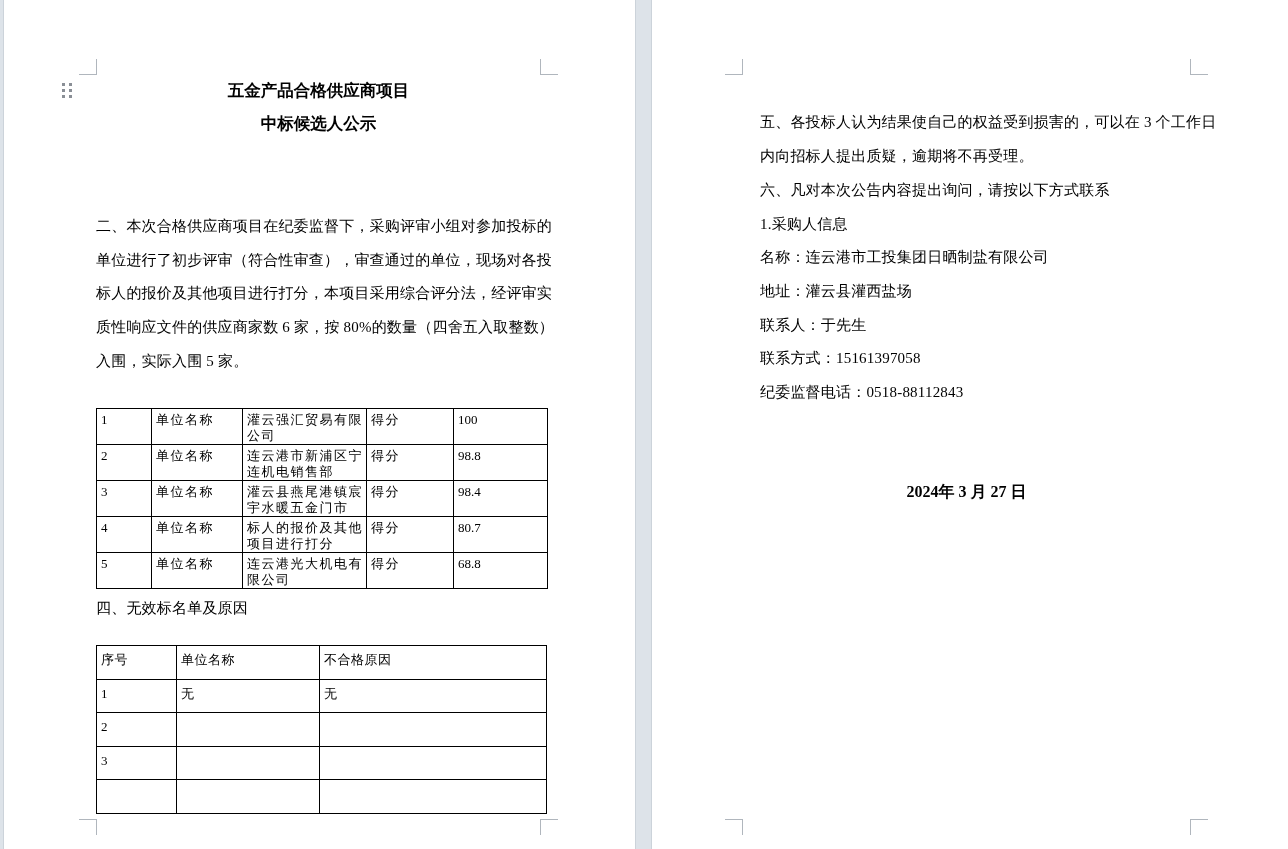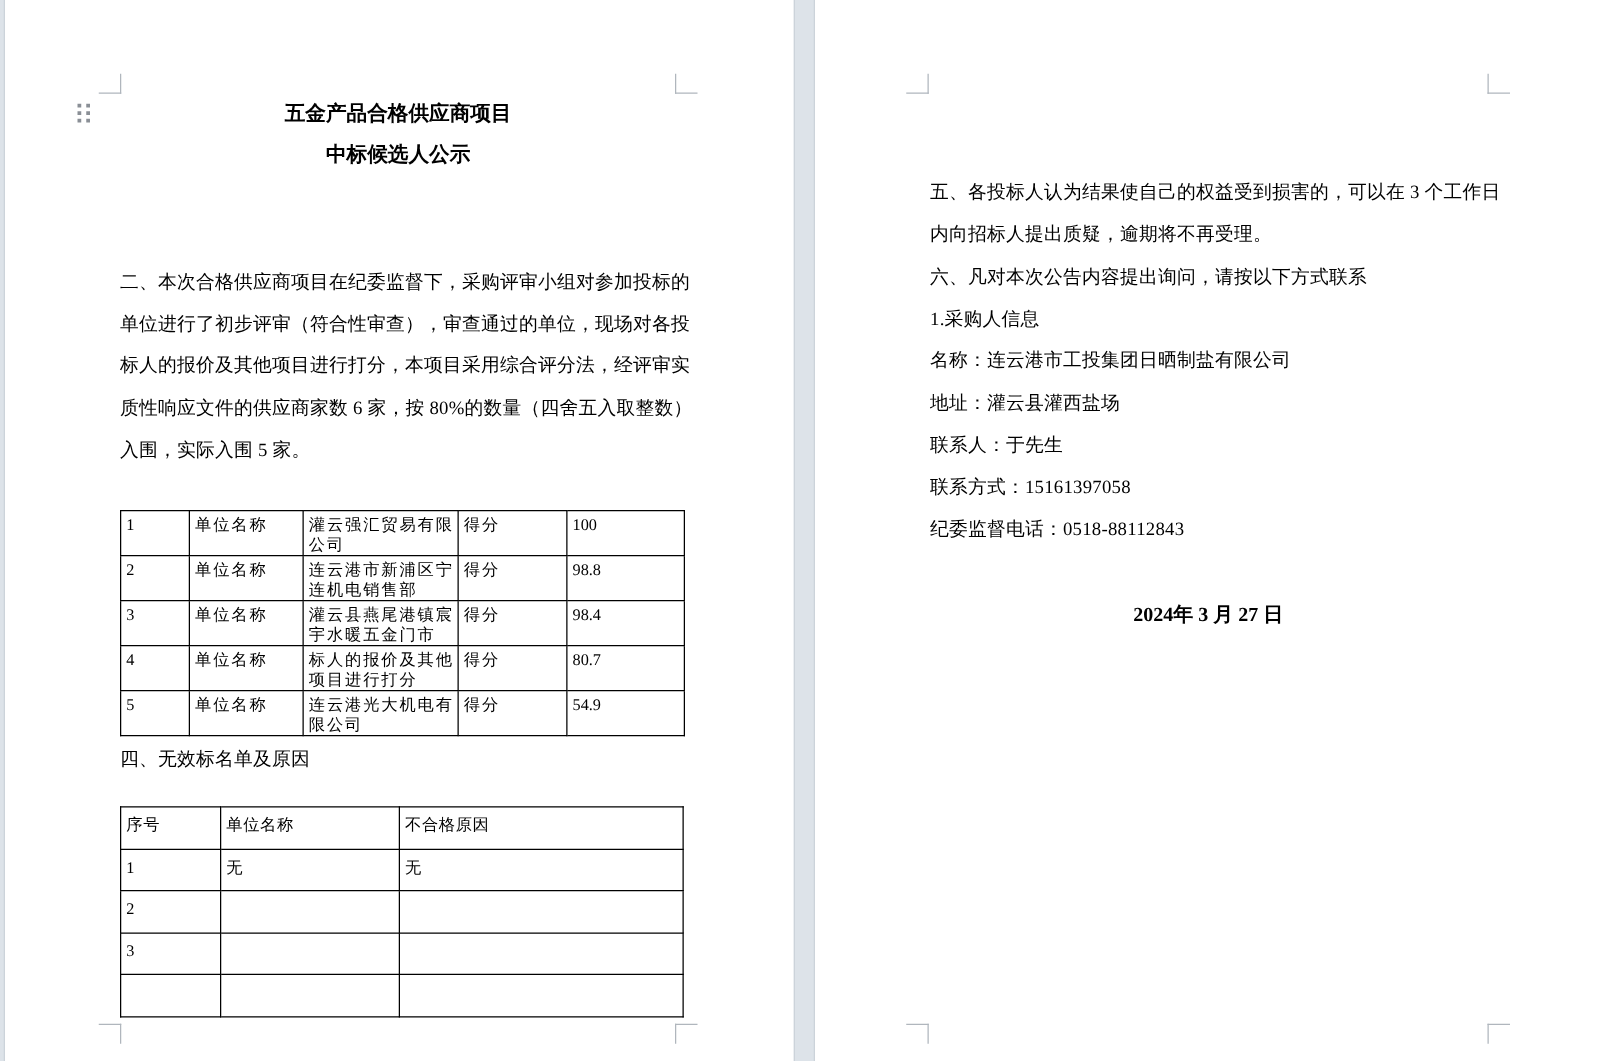--- a/index.html
+++ b/index.html
@@ -26,21 +26,21 @@
   
   .drag-handle{position:absolute;left:58px;top:83px;width:12px;height:16px;
     display:grid;grid-template-columns:3px 3px;grid-template-rows:3px 3px 3px;
     column-gap:4px;row-gap:3px;cursor:move;}
   .drag-handle i{width:3px;height:3px;background:#8a8f96;border:0;display:block;}
 
   
   .title{position:absolute;left:93px;width:443px;text-align:center;
     font-weight:bold;font-size:16.5px;line-height:18px;white-space:pre;}
   .bline{position:absolute;left:92px;font-size:15px;line-height:18px;white-space:pre;letter-spacing:0.2px;}
-  .p2 .bline{left:92px;margin-top:32px;}
+  .p2 .bline{left:108px;}
 
   
   table.doc{position:absolute;border-collapse:collapse;table-layout:fixed;background:#fff;}
   table.doc td,table.doc th{border:1px solid #000;vertical-align:top;text-align:left;
     font-weight:normal;font-size:13px;line-height:16px;padding:3px 3px 0 4px;
     box-sizing:border-box;height:33.6px;overflow:hidden;}
   table.t1{left:92px;top:408px;width:451px;}
   table.t1 td.cjk{letter-spacing:1.5px;}
   table.t1 td.num{letter-spacing:0;}
   table.t2{left:92px;top:645px;width:450px;}
@@ -115,21 +115,21 @@
         <td class="cjk">单位名称</td>
         <td class="cjk">标人的报价及其他项目进行打分</td>
         <td class="cjk">得分</td>
         <td class="num">80.7</td>
       </tr>
       <tr>
         <td class="num">5</td>
         <td class="cjk">单位名称</td>
         <td class="cjk">连云港光大机电有限公司</td>
         <td class="cjk">得分</td>
-        <td class="num">54.9</td>
+        <td class="num">68.8</td>
       </tr>
     </tbody>
       </table>
 
     <div class="bline" style="top:599px;">四、无效标名单及原因</div>
 
     <table class="doc t2">
       <colgroup>
           <col style="width:80px">
           <col style="width:143px">

